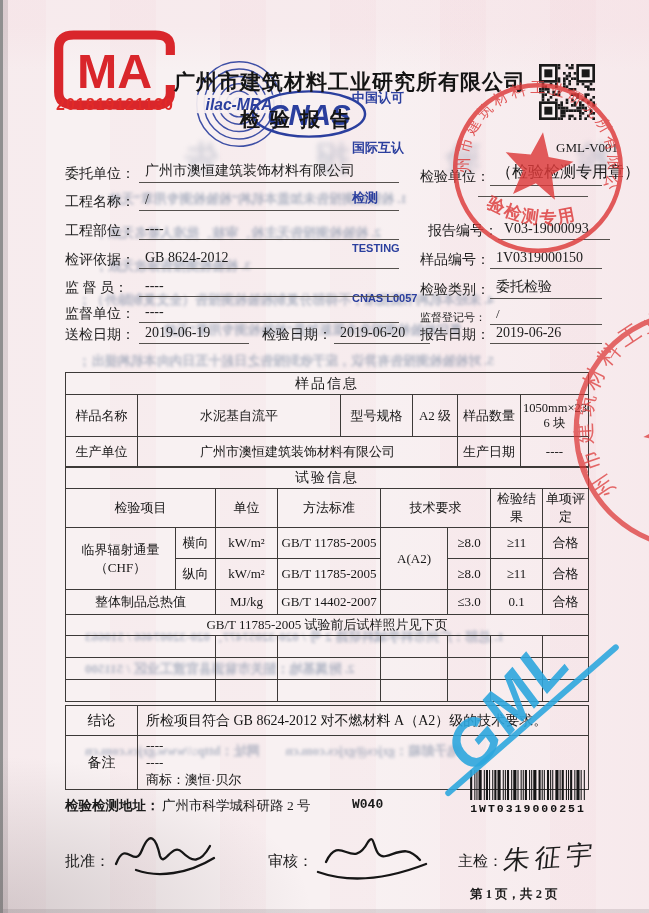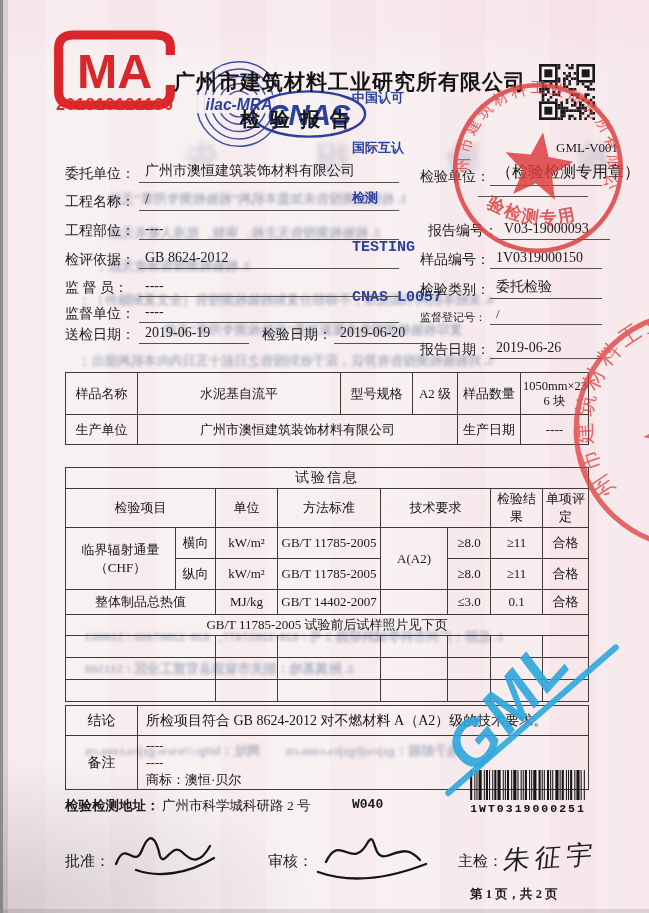--- a/index.html
+++ b/index.html
@@ -17,21 +17,21 @@
   .ghost{position:absolute;z-index:1;transform:scaleX(-1);filter:blur(1.6px);
     color:rgba(122,136,163,.55);font-weight:bold;font-size:13px;white-space:nowrap;}
   .ghost-big{font-size:34px;letter-spacing:44px;color:rgba(122,136,163,.30);filter:blur(2.6px);}
   .layer{position:absolute;inset:0;z-index:2;}
   .stamp-layer{position:absolute;inset:0;z-index:3;pointer-events:none;}
   
   .cma-num{font-family:"Liberation Sans",sans-serif;font-weight:bold;color:#e02a28;font-size:16px;letter-spacing:1px;}
   .company{font-family:"Liberation Sans",sans-serif;font-weight:bold;font-size:21px;letter-spacing:1px;text-align:center;color:#141414;}
   .rtitle{font-family:"Liberation Sans",sans-serif;font-weight:bold;font-size:20px;letter-spacing:10px;text-align:center;color:#141414;}
   .cnas-stack div{font-family:"Liberation Sans",sans-serif;color:#2b3f9e;font-weight:bold;font-size:13px;line-height:16px;margin-top:34px;}
-  .cnas-stack .en{font-size:15px;font-family:Liberation Mono, monospace;}
+  .cnas-stack .en{font-size:11px;}
   .gmlv{font-size:13px;color:#202020;}
   
   .fld{position:absolute;font-size:14px;white-space:nowrap;}
   .fld .lb{display:inline-block;vertical-align:bottom;}
   .fld .vl{display:inline-block;border-bottom:1px solid #55514e;padding:0 4px 2px 6px;vertical-align:bottom;}
   .uline{position:absolute;border-bottom:1px solid #55514e;}
   
   table.doc{position:absolute;border-collapse:collapse;table-layout:fixed;font-size:13px;color:#161616;}
   table.doc td, table.doc th{border:1px solid #3d3a38;text-align:center;vertical-align:middle;
     padding:1px 2px;font-weight:normal;background:transparent;overflow:hidden;}
@@ -244,32 +244,35 @@
     <div class="fld" style="left:65px;top:278px;"><span class="lb" style="width:74px">监 督 员：</span><span class="vl" style="width:250px">----</span></div>
     <div class="fld" style="left:65px;top:325px;"><span class="lb" style="width:74px">送检日期：</span><span class="vl" style="width:100px">2019-06-19</span></div>
     <div class="fld" style="left:262px;top:325px;"><span class="lb" style="width:72px">检验日期：</span><span class="vl" style="width:86px">2019-06-20</span></div>
 
     <div class="fld" style="left:420px;top:162px;"><span class="lb" style="width:70px">检验单位：</span><span class="vl" style="width:102px;font-size:16px">（检验检测专用章）</span></div>
     <div class="uline" style="left:478px;top:196px;width:110px;"></div>
     <div class="fld" style="left:420px;top:221px;margin-left:8px;"><span class="lb" style="width:70px">报告编号：</span><span class="vl" style="width:102px">V03-19000093</span></div>
     <div class="fld" style="left:420px;top:250px;"><span class="lb" style="width:70px">样品编号：</span><span class="vl" style="width:102px">1V0319000150</span></div>
     <div class="fld" style="left:420px;top:278px;"><span class="lb" style="width:70px">检验类别：</span><span class="vl" style="width:102px">委托检验</span></div>
     <div class="fld" style="left:420px;top:306px;font-size:11px;"><span class="lb" style="width:70px">监督登记号：</span><span class="vl" style="width:102px;font-size:13px">/</span></div>
-    <div class="fld" style="left:420px;top:340px;"><span class="lb" style="width:70px">报告日期：</span><span class="vl" style="width:102px">2019-06-26</span></div>
+    <div class="fld" style="left:420px;top:325px;"><span class="lb" style="width:70px">报告日期：</span><span class="vl" style="width:102px">2019-06-26</span></div>
 
     <table class="doc" style="left:65px;top:372px;width:523px;">
       <colgroup>
           <col style="width:72px">
           <col style="width:203px">
           <col style="width:72px">
           <col style="width:45px">
           <col style="width:63px">
           <col style="width:68px">
         </colgroup>
       <tbody>
+          <tr style="height:22px">
+            <td colspan="6" class="sec">样品信息</td>
+          </tr>
       <tr style="height:42px">
         <td>样品名称</td>
         <td>水泥基自流平</td>
         <td>型号规格</td>
         <td>A2 级</td>
         <td>样品数量</td>
         <td class="small2"><span>1050mm×230mm</span><br><span>6 块</span></td>
       </tr>
       <tr style="height:30px">
         <td>生产单位</td>

